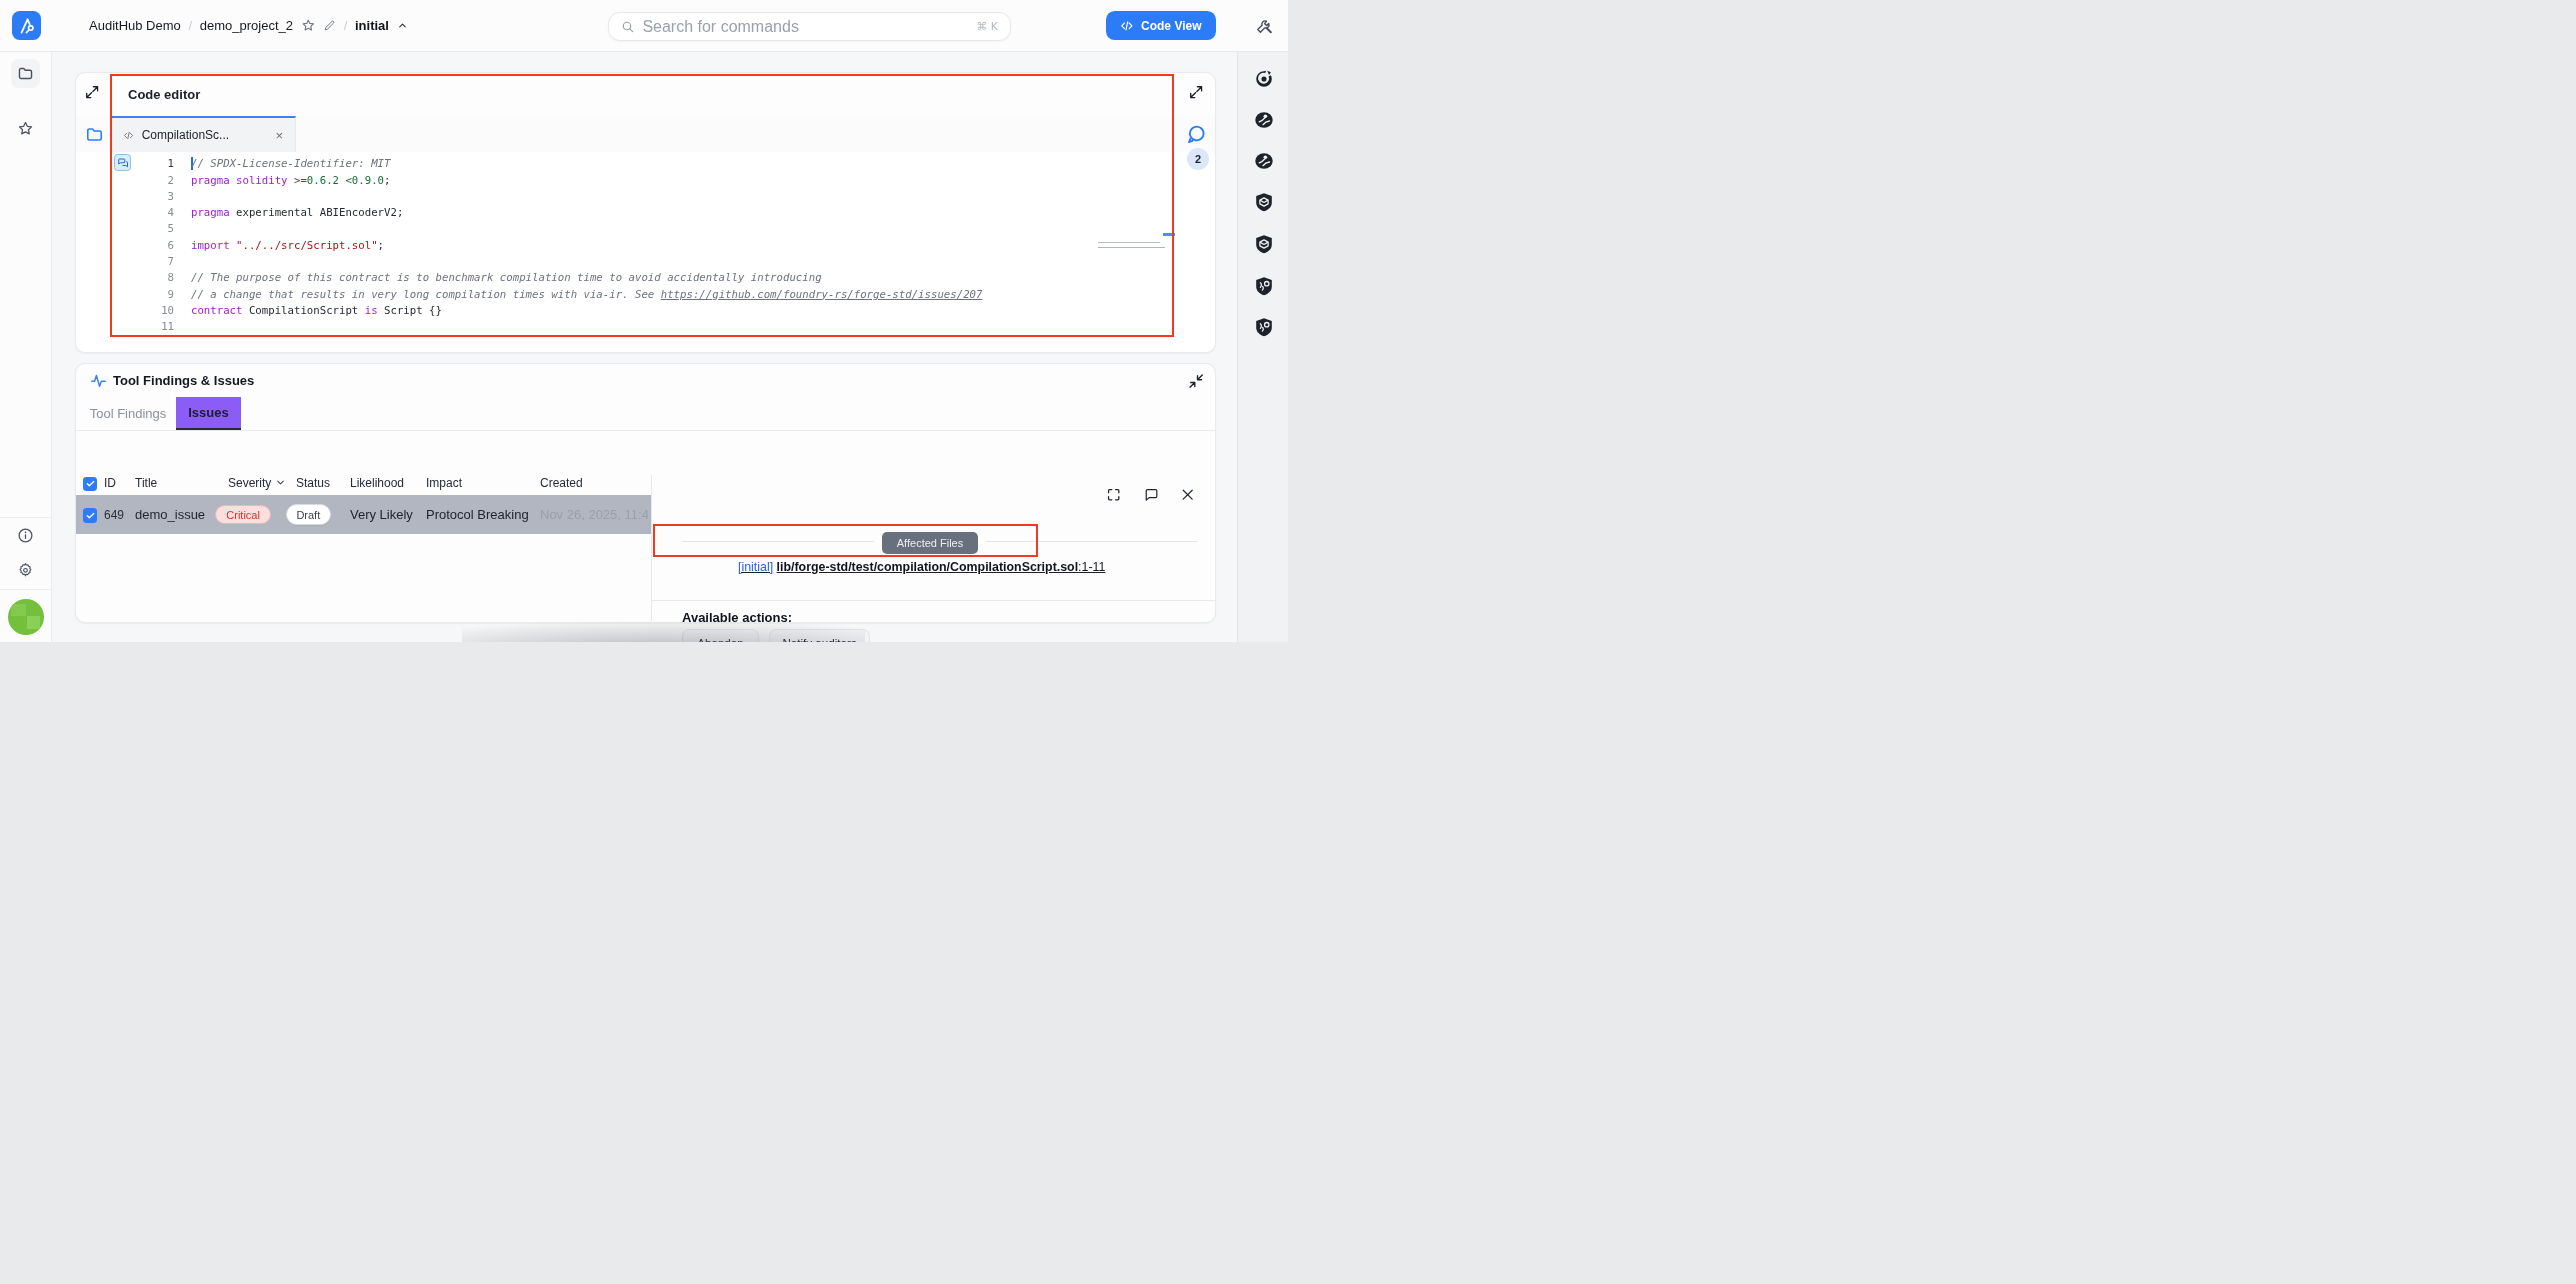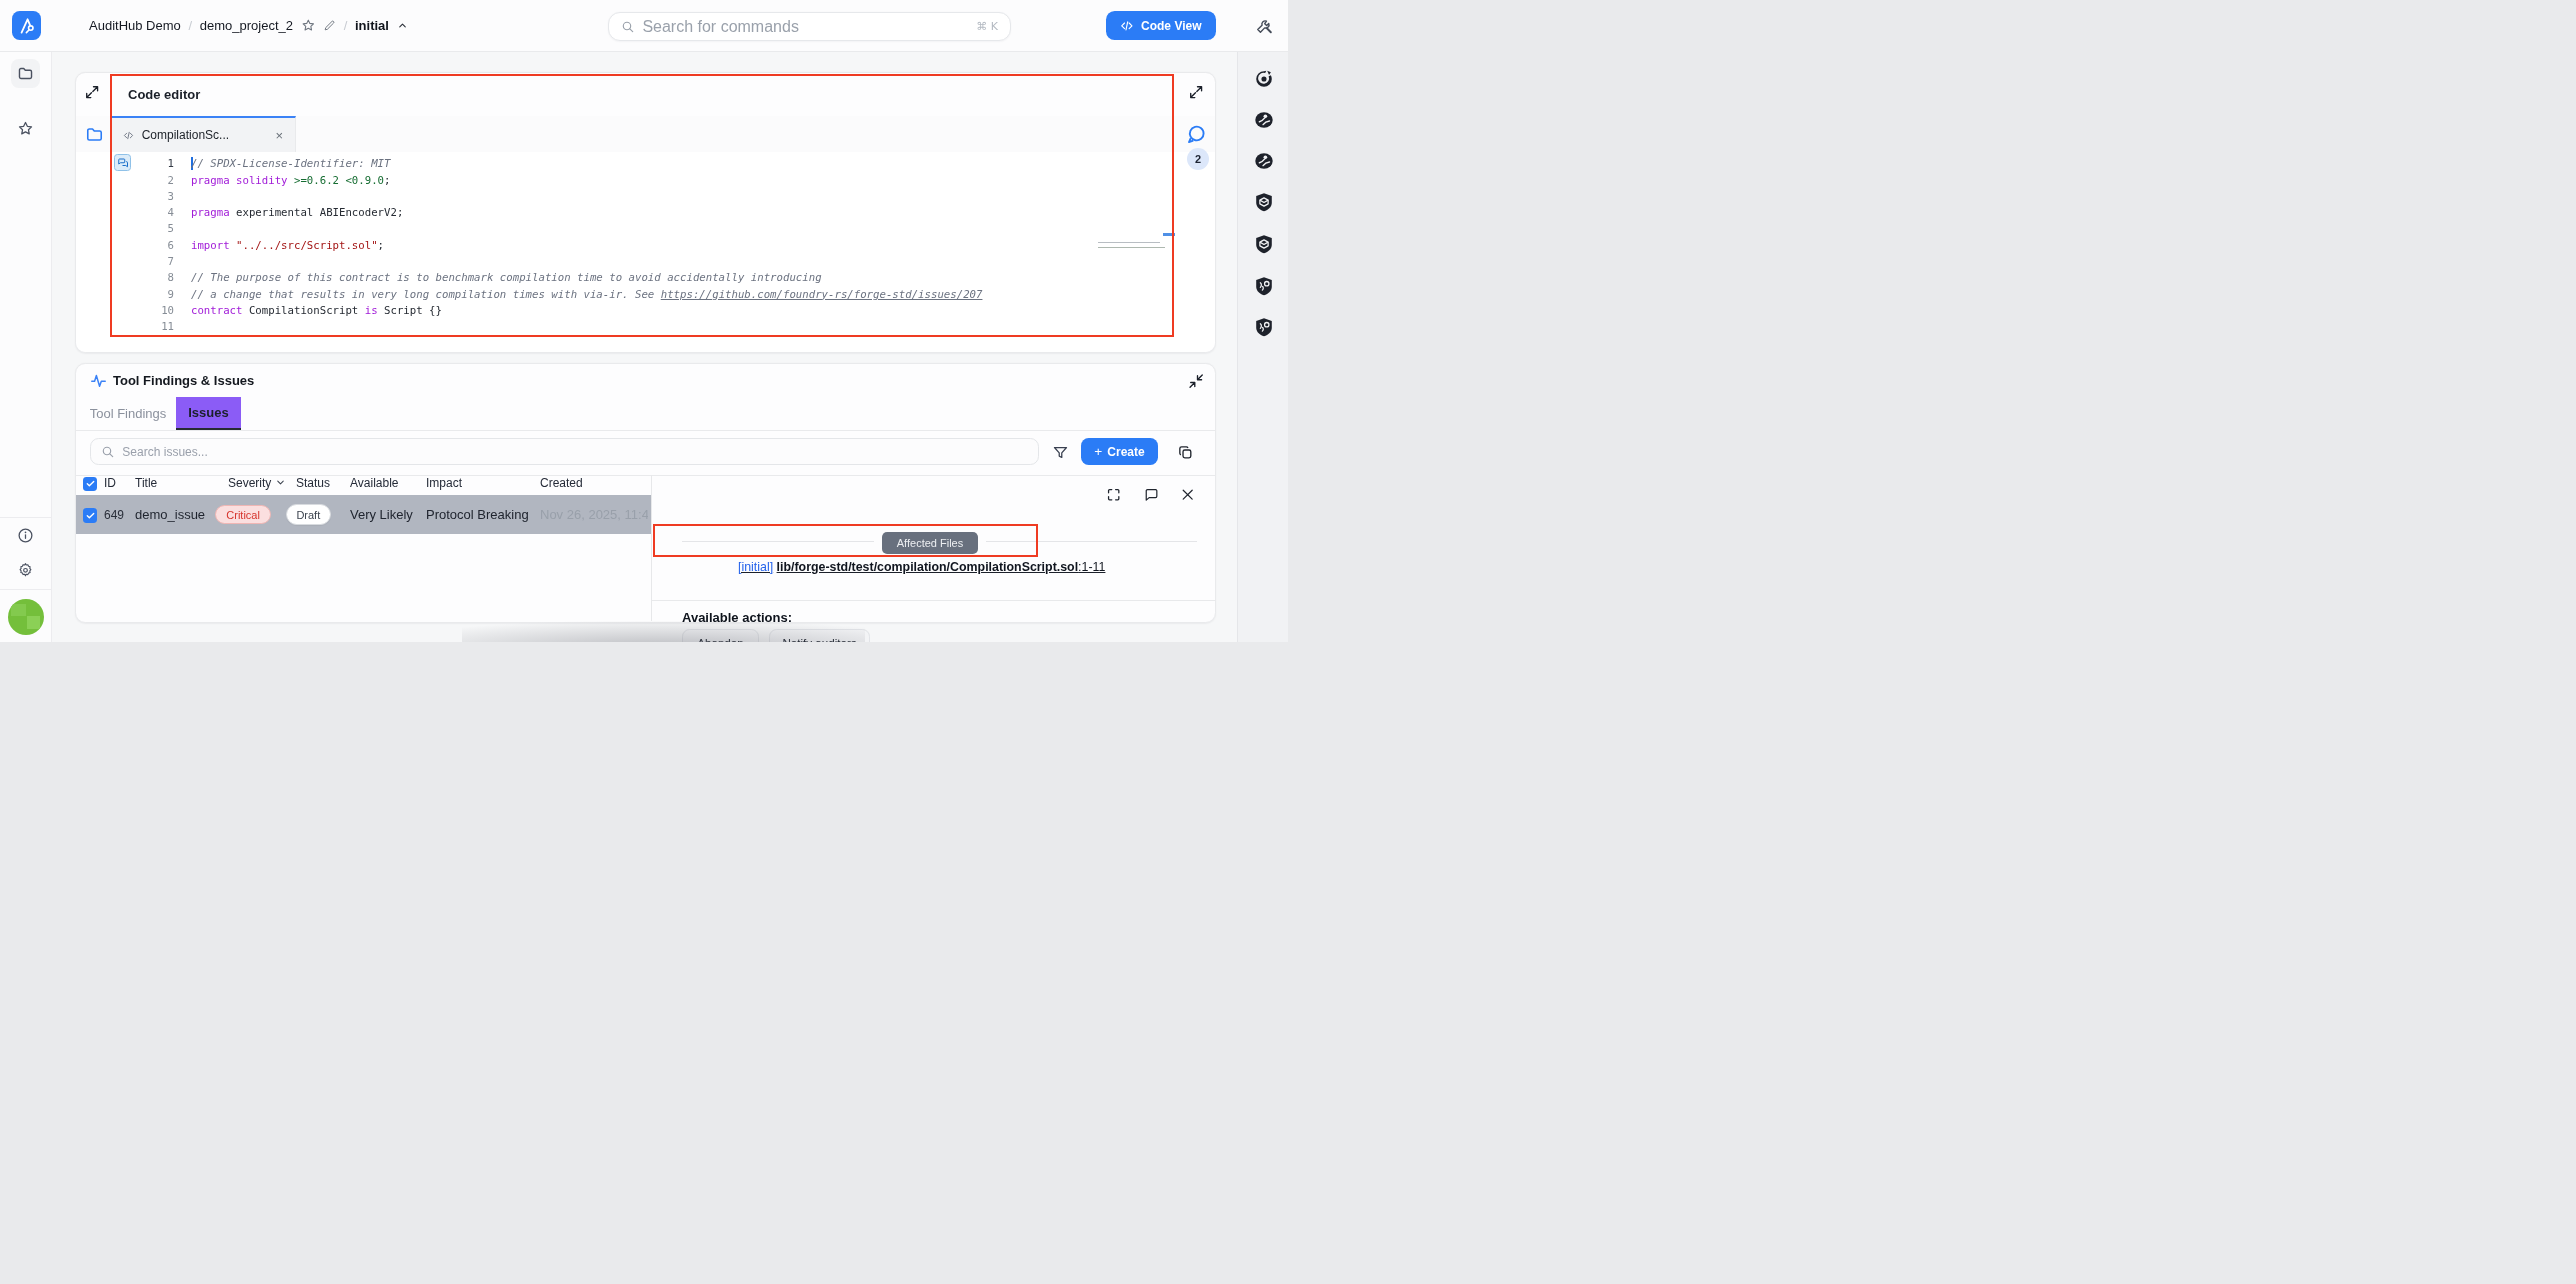--- a/index.html
+++ b/index.html
@@ -434,61 +434,37 @@
       <div id="fi-collapse" class="expander">
           <svg width="16.3" height="16.3" viewBox="0 0 19 19">
             <use href="#sym-collapse"></use>
           </svg>
         </div>
     </div>
     <div id="fi-tabbar">
       <div id="tab-toolfindings">Tool Findings</div>
       <div id="tab-issues">Issues</div>
     </div>
-    <div id="fi-searchrow">
-      <div id="issues-search">
-        <span class="mini-ic" style="color:#9aa0ab">
-            <svg width="13.7" height="13.7" viewBox="0 0 16 16">
-              <use href="#sym-search"></use>
-            </svg>
-          </span>
-        <span class="ph">Search issues...</span>
-      </div>
-      <div class="abs" id="filter-btn">
-          <svg width="17" height="17" viewBox="0 0 20 20">
-            <use href="#sym-funnel"></use>
-          </svg>
-        </div>
-      <button id="create-btn">
-        <span class="plus">+</span>
-          <span>Create</span>
-      </button>
-      <div class="abs" id="copy-btn">
-          <svg width="17" height="17" viewBox="0 0 20 20">
-            <use href="#sym-copy"></use>
-          </svg>
-        </div>
-    </div>
 
     <div id="tbl-header">
       <div class="checkbox" style="left:6.9px;top:1.7px;">
           <svg width="11" height="11" viewBox="0 0 13 13">
             <use href="#sym-check"></use>
           </svg>
         </div>
       <span class="th" style="left:28px;">ID</span>
       <span class="th" style="left:59px;">Title</span>
       <span class="th" style="left:152px;">
           <span>Severity</span>
           <svg width="11" height="11" style="color:#3a414d" viewBox="0 0 13 13">
             <use href="#sym-chevron-down"></use>
           </svg>
         </span>
       <span class="th" style="left:220px;">Status</span>
-      <span class="th" style="left:274px;">Available</span>
+      <span class="th" style="left:274px;">Likelihood</span>
       <span class="th" style="left:350px;">Impact</span>
       <span class="th" style="left:464px;">Created</span>
     </div>
     <div id="issue-row">
       <div class="checkbox" style="left:6.9px;top:13px;">
           <svg width="11" height="11" viewBox="0 0 13 13">
             <use href="#sym-check"></use>
           </svg>
         </div>
       <span class="cell" style="left:28px;font-size:12px;color:#2a2f3a;">649</span>

